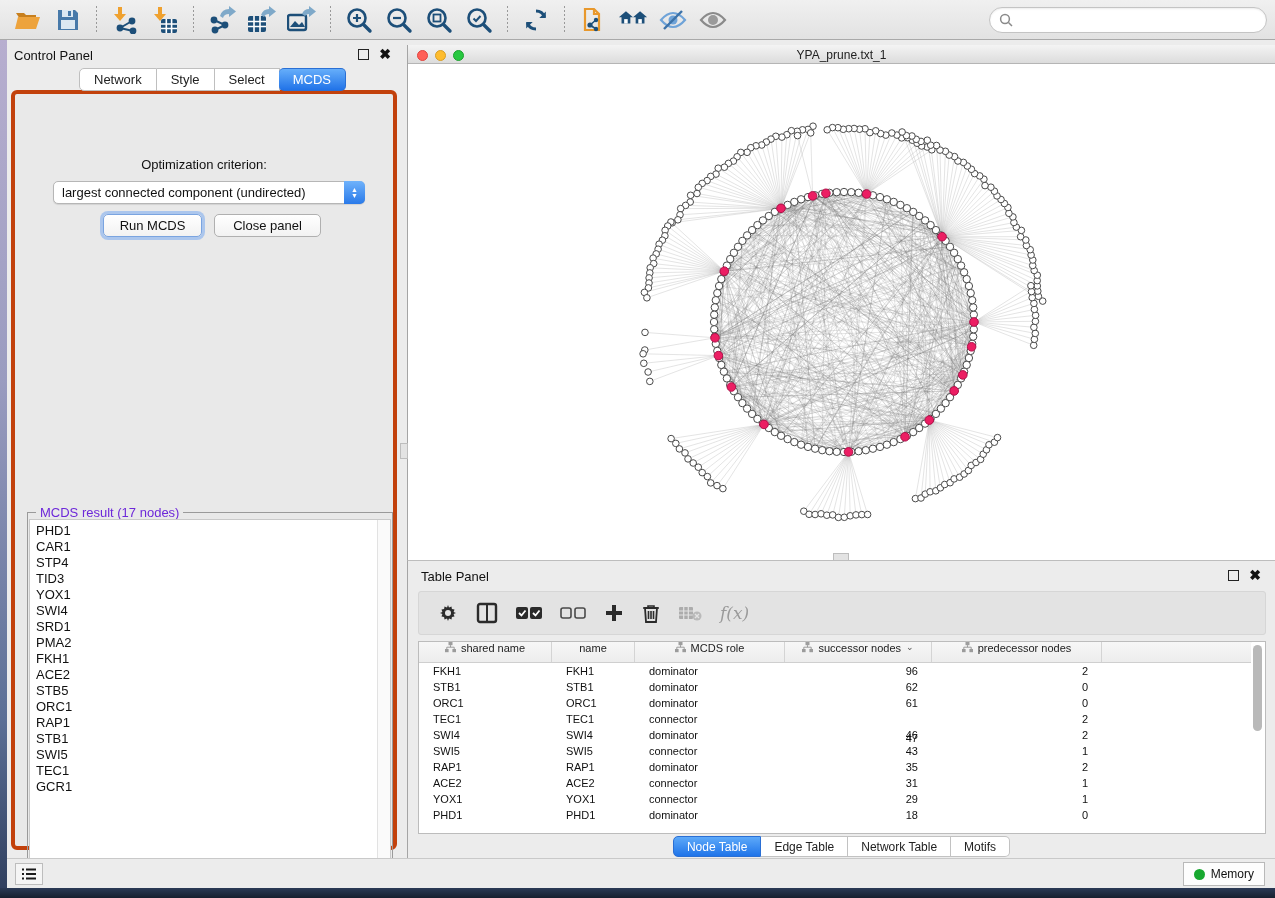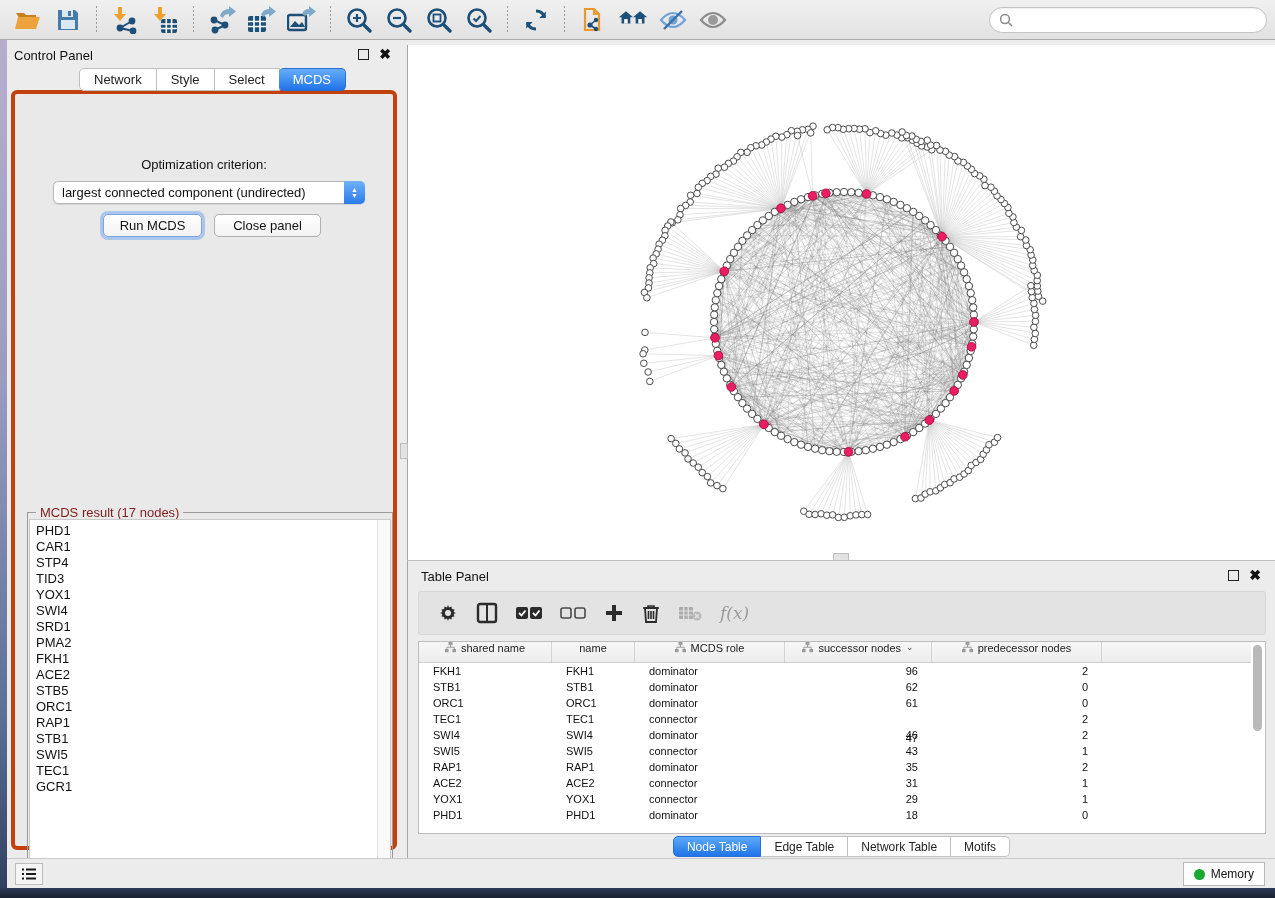--- a/index.html
+++ b/index.html
@@ -57,21 +57,21 @@
     align-items:center; justify-content:center; color:#fff; font-size:7px; line-height:6px; }
   .cp-btn { position:absolute; top:120px; height:23px; background:linear-gradient(#ffffff,#f2f2f2);
     border:1px solid #b0b0b0; border-radius:5px; font-size:13px; color:#111;
     display:flex; align-items:center; justify-content:center; }
   #run-btn { left:88px; width:99px; box-shadow:0 0 0 3px rgba(120,170,240,.55); border-color:#7aa4e0; }
   #close-panel-btn { left:199px; width:107px; }
 
   #result-group { position:absolute; left:12px; top:418px; width:366px; height:368px;
     border:1px solid #9a9a9a; }
   #result-title { position:absolute; left:8px; top:-8px; background:#e9e9e9; padding:0 4px;
-    font-size:13px; color:#7f1d1d; }
+    font-size:13px; color:#6d28d9; }
   #result-list { position:absolute; left:1px; top:6px; width:362px; height:359px;
     background:#fff; border:1px solid #c9c9c9; overflow:hidden; }
   #result-scroll { position:absolute; right:0; top:0; width:13px; height:100%;
     background:#fafafa; border-left:1px solid #e2e2e2; }
   #result-items { padding:3px 0 0 6px; }
   .result-item { font-size:13px; line-height:16px; color:#111; }
 
   
   #net-window { left:407px; top:45px; width:868px; height:515px; background:#fff;
     border-left:1px solid #a5a5a5; }
@@ -330,20 +330,26 @@
               <div class="result-item">TEC1</div>
               <div class="result-item">GCR1</div>
             </div>
           <div id="result-scroll"></div>
         </div>
       </div>
     </div>
   </div>
 
   <div class="abs" id="net-window">
+    <div id="net-titlebar">
+      <div class="traffic" id="tl-red"></div>
+      <div class="traffic" id="tl-yellow"></div>
+      <div class="traffic" id="tl-green"></div>
+      <div id="net-title">YPA_prune.txt_1</div>
+    </div>
     <div id="net-canvas">
       <svg id="graph-svg" width="866" height="496" viewBox="0 0 866 496">
           <g>
             <line x1="511.2" y1="364.0" x2="309.3" y2="286.9" stroke="#777777" stroke-opacity="0.28" stroke-width="0.6"></line>
             <line x1="553.1" y1="201.6" x2="307.8" y2="279.8" stroke="#777777" stroke-opacity="0.28" stroke-width="0.6"></line>
             <line x1="334.4" y1="339.1" x2="313.3" y2="215.1" stroke="#777777" stroke-opacity="0.28" stroke-width="0.6"></line>
             <line x1="307.8" y1="236.2" x2="505.2" y2="368.1" stroke="#777777" stroke-opacity="0.28" stroke-width="0.6"></line>
             <line x1="322.2" y1="195.1" x2="373.1" y2="371.8" stroke="#777777" stroke-opacity="0.28" stroke-width="0.6"></line>
             <line x1="379.6" y1="375.1" x2="505.2" y2="147.9" stroke="#777777" stroke-opacity="0.28" stroke-width="0.6"></line>
             <line x1="498.9" y1="144.2" x2="421.4" y2="128.8" stroke="#777777" stroke-opacity="0.28" stroke-width="0.6"></line>

